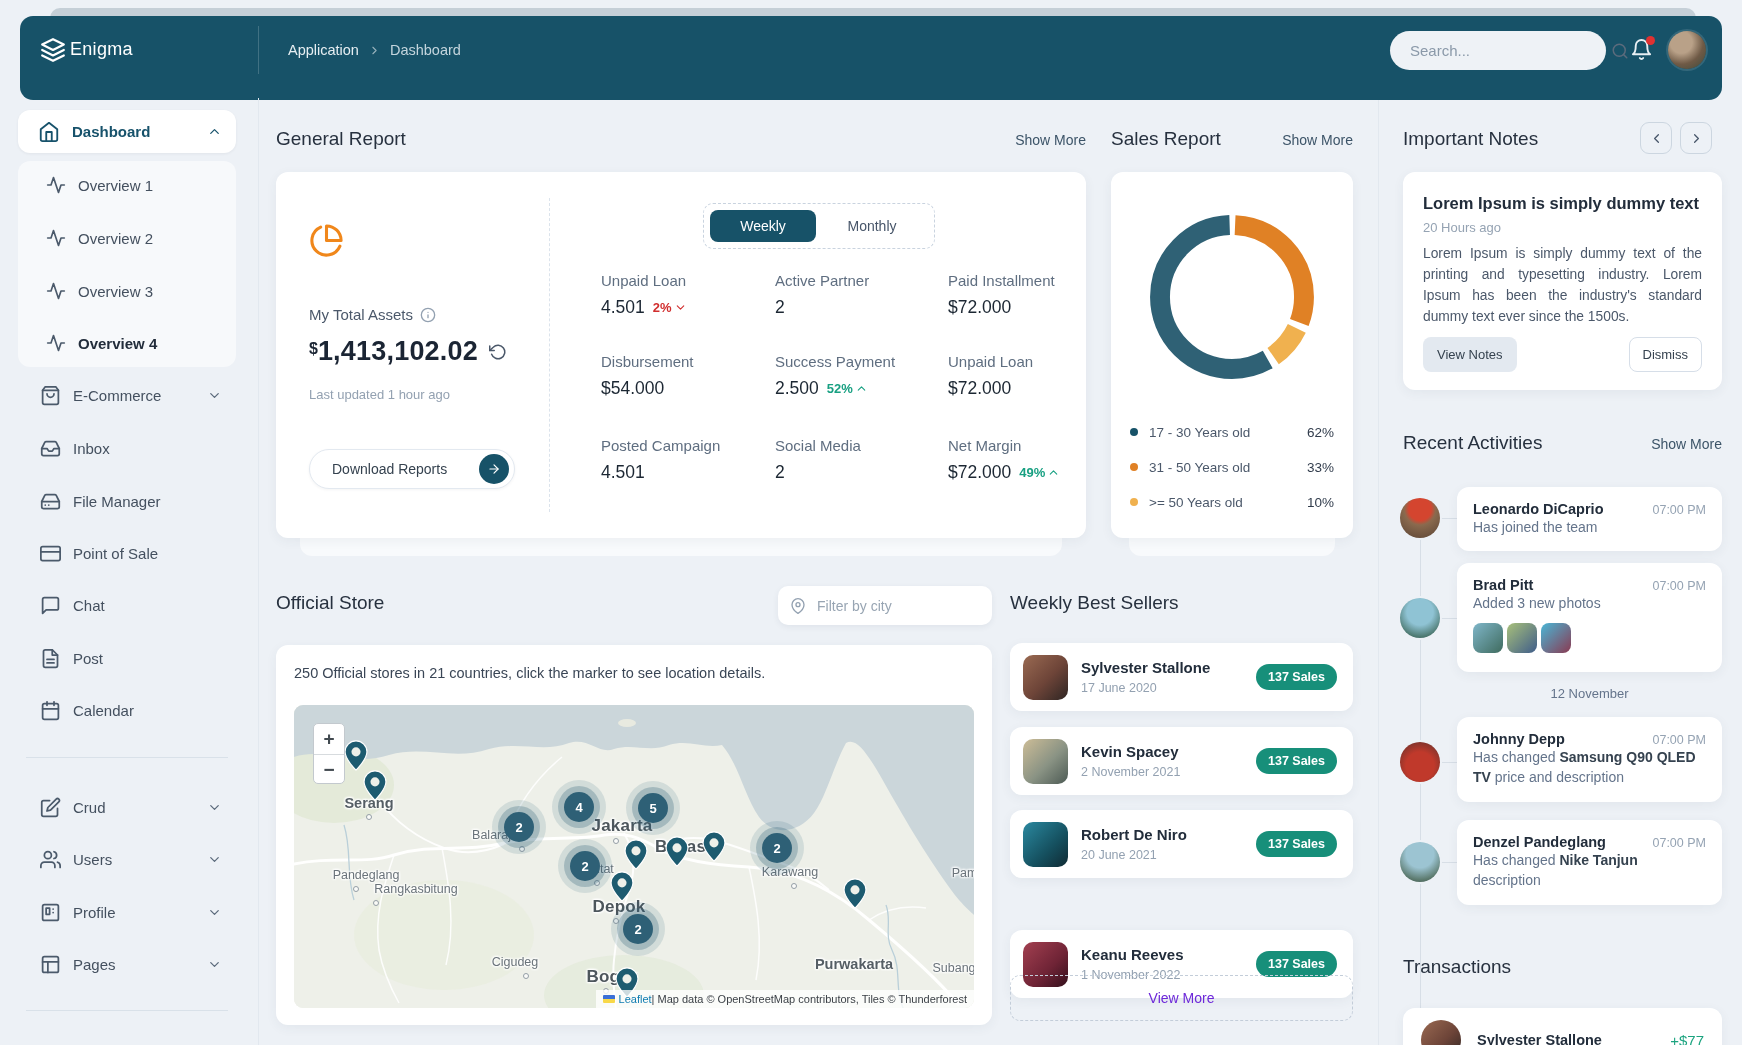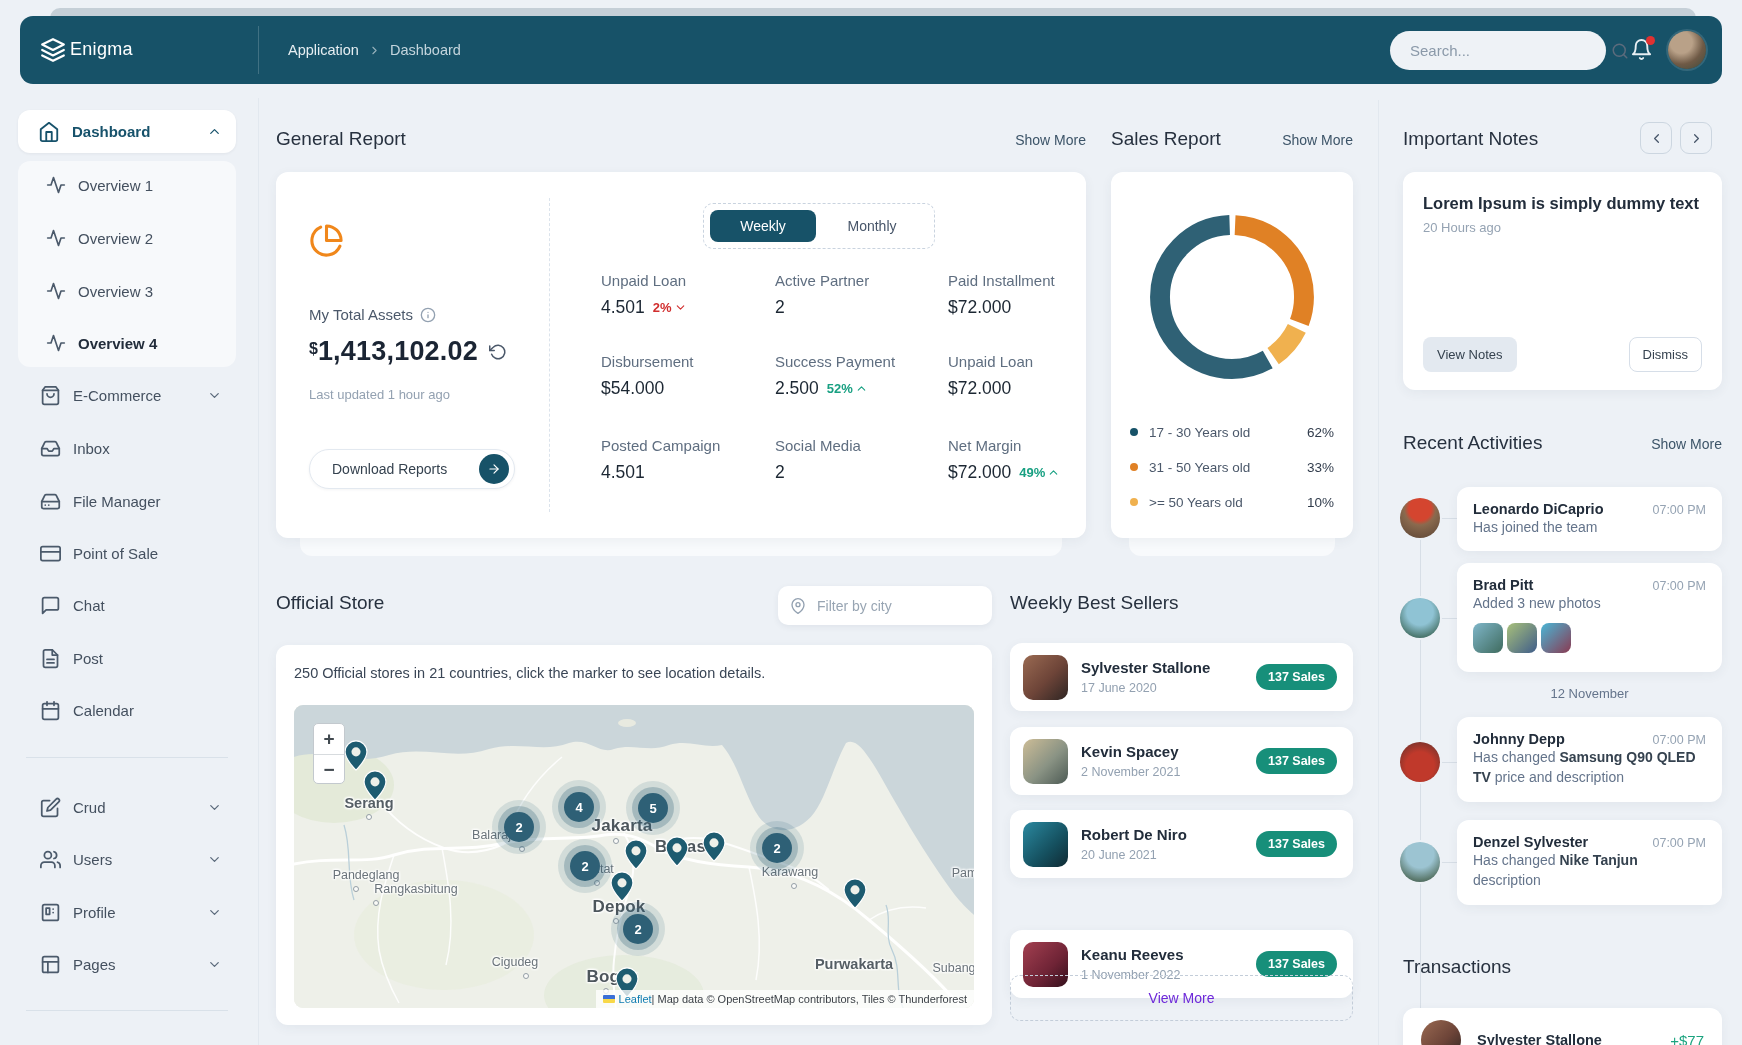--- a/index.html
+++ b/index.html
@@ -2,21 +2,21 @@
 <html><head>
 <meta charset="utf-8">
 <style>
   html,body{margin:0;padding:0;background:#dfe5ec;}
   .screen{position:relative;width:1742px;height:1045px;overflow:hidden;background:#edf1f6;
           font-family:"Liberation Sans",sans-serif;-webkit-font-smoothing:antialiased;}
   svg.icn{fill:none;stroke:currentColor;stroke-width:2;stroke-linecap:round;stroke-linejoin:round;display:block;}
 
   
   .topband{position:absolute;left:50px;top:8px;width:1646px;height:16px;background:#c5cfd7;border-radius:10px 10px 0 0;}
-  .navbar{position:absolute;left:20px;top:16px;width:1702px;height:68px;background:#175268;border-radius:13px;}
+  .navbar{position:absolute;left:20px;top:16px;width:1702px;height:84px;background:#175268;border-radius:13px;}
   .logo-ic{position:absolute;left:20px;top:21px;color:#fff;}
   .logo-tx{position:absolute;left:50px;top:23px;color:#fff;font-size:18px;font-weight:500;letter-spacing:.3px;}
   .nav-sep{position:absolute;left:238px;top:10px;width:1px;height:48px;background:rgba(255,255,255,.18);}
   .crumb{position:absolute;left:268px;top:0;height:68px;display:flex;align-items:center;gap:9px;font-size:14.5px;}
   .crumb .c1{color:#e6eef2;} .crumb .c2{color:#c4d5dd;} .crumb .cchev{color:rgba(255,255,255,.55);}
   .searchbox{position:absolute;left:1370px;top:15px;width:216px;height:39px;background:#eef2f6;border-radius:20px;
              display:flex;align-items:center;padding:0 14px 0 18px;box-sizing:border-box;}
   .searchbox input{border:0;outline:0;background:transparent;flex:1;font-size:15px;color:#45556a;font-family:inherit;}
   .searchbox input::placeholder{color:#8a99a9;}
   .bell{position:absolute;left:1610px;top:22px;color:#e8eff3;}
@@ -561,20 +561,21 @@
       <span class="lb">&gt;= 50 Years old</span>
       <span class="pc">10%</span>
     </div>
   </div>
 
   <div class="col-divider"></div>
 
   <div class="note-card">
     <div class="note-title">Lorem Ipsum is simply dummy text</div>
     <div class="note-time">20 Hours ago</div>
+    <div class="note-body">Lorem Ipsum is simply dummy text of the printing and typesetting industry. Lorem Ipsum has been the industry's standard dummy text ever since the 1500s.</div>
     <div class="note-btns">
       <button class="btn-soft">View Notes</button>
       <button class="btn-line">Dismiss</button>
     </div>
   </div>
 
   <div class="h1" style="left:1403px;top:432px;">Recent Activities</div>
   <div class="more" style="left:1622px;top:436px;width:100px;text-align:right;">Show More</div>
 
   <div class="tline"></div>
@@ -613,21 +614,21 @@
     <div class="act-head">
       <span class="act-name">Johnny Depp</span>
       <span class="act-time">07:00 PM</span>
     </div>
     <div class="act-text"><span>Has changed </span><span class="hl">Samsung Q90 QLED TV</span><span> price and description</span></div>
   </div>
 
   <div class="tav a4" style="top:842px;"></div>
   <div class="act-card" style="top:820px;height:85px;">
     <div class="act-head">
-      <span class="act-name">Denzel Sylvester</span>
+      <span class="act-name">Denzel Pandeglang</span>
       <span class="act-time">07:00 PM</span>
     </div>
     <div class="act-text"><span>Has changed </span><span class="hl">Nike Tanjun</span><span> description</span></div>
   </div>
 
   <div class="h1" style="left:1403px;top:956px;">Transactions</div>
   <div class="trx-card">
     <span class="ph p1"></span>
     <span class="nm">Sylvester Stallone</span>
     <span class="amt">+$77</span>

